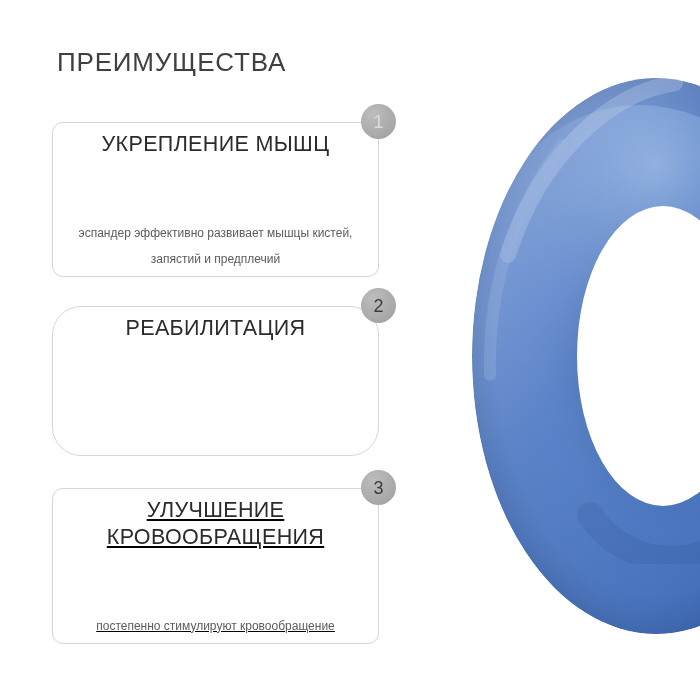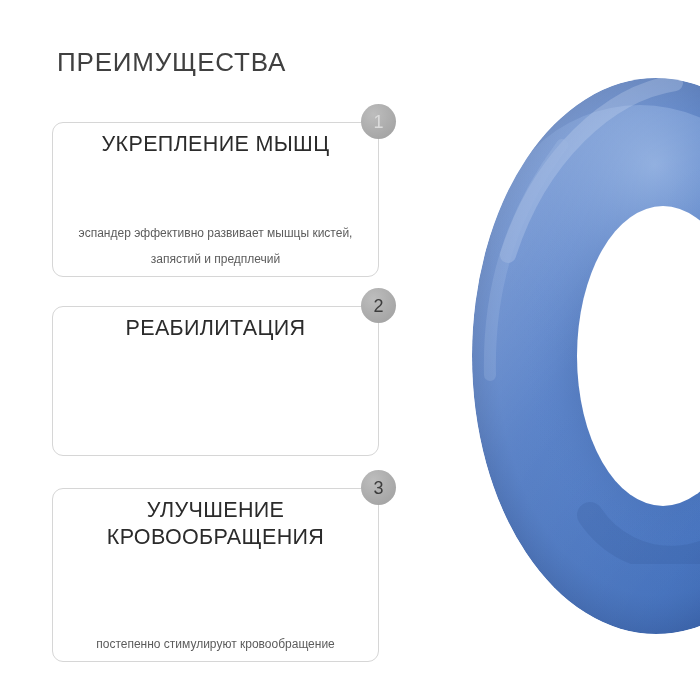--- a/index.html
+++ b/index.html
@@ -64,22 +64,22 @@
     border: 1px solid #d6d6d6;
     border-radius: 11px;
     background: #ffffff;
     display: flex;
     flex-direction: column;
     align-items: center;
     justify-content: space-between;
     padding: 8px 14px 4px 14px;
   }
   #card-1 { top: 122px; height: 155px; }
-  #card-2 { top: 306px; height: 150px; }
-  #card-3 { top: 488px; height: 174px; }
+  #card-2 { top: 306px; height: 150px; border-radius: 29px; }
+  #card-3 { top: 488px; height: 156px; text-decoration: underline; }
 
   .card-heading {
     font-size: 21.5px;
     font-weight: 400;
     letter-spacing: 0.35px;
     color: #2b2b2b;
     text-align: center;
     line-height: 27px;
     text-transform: uppercase;
     margin: 0 0 9px 0;

